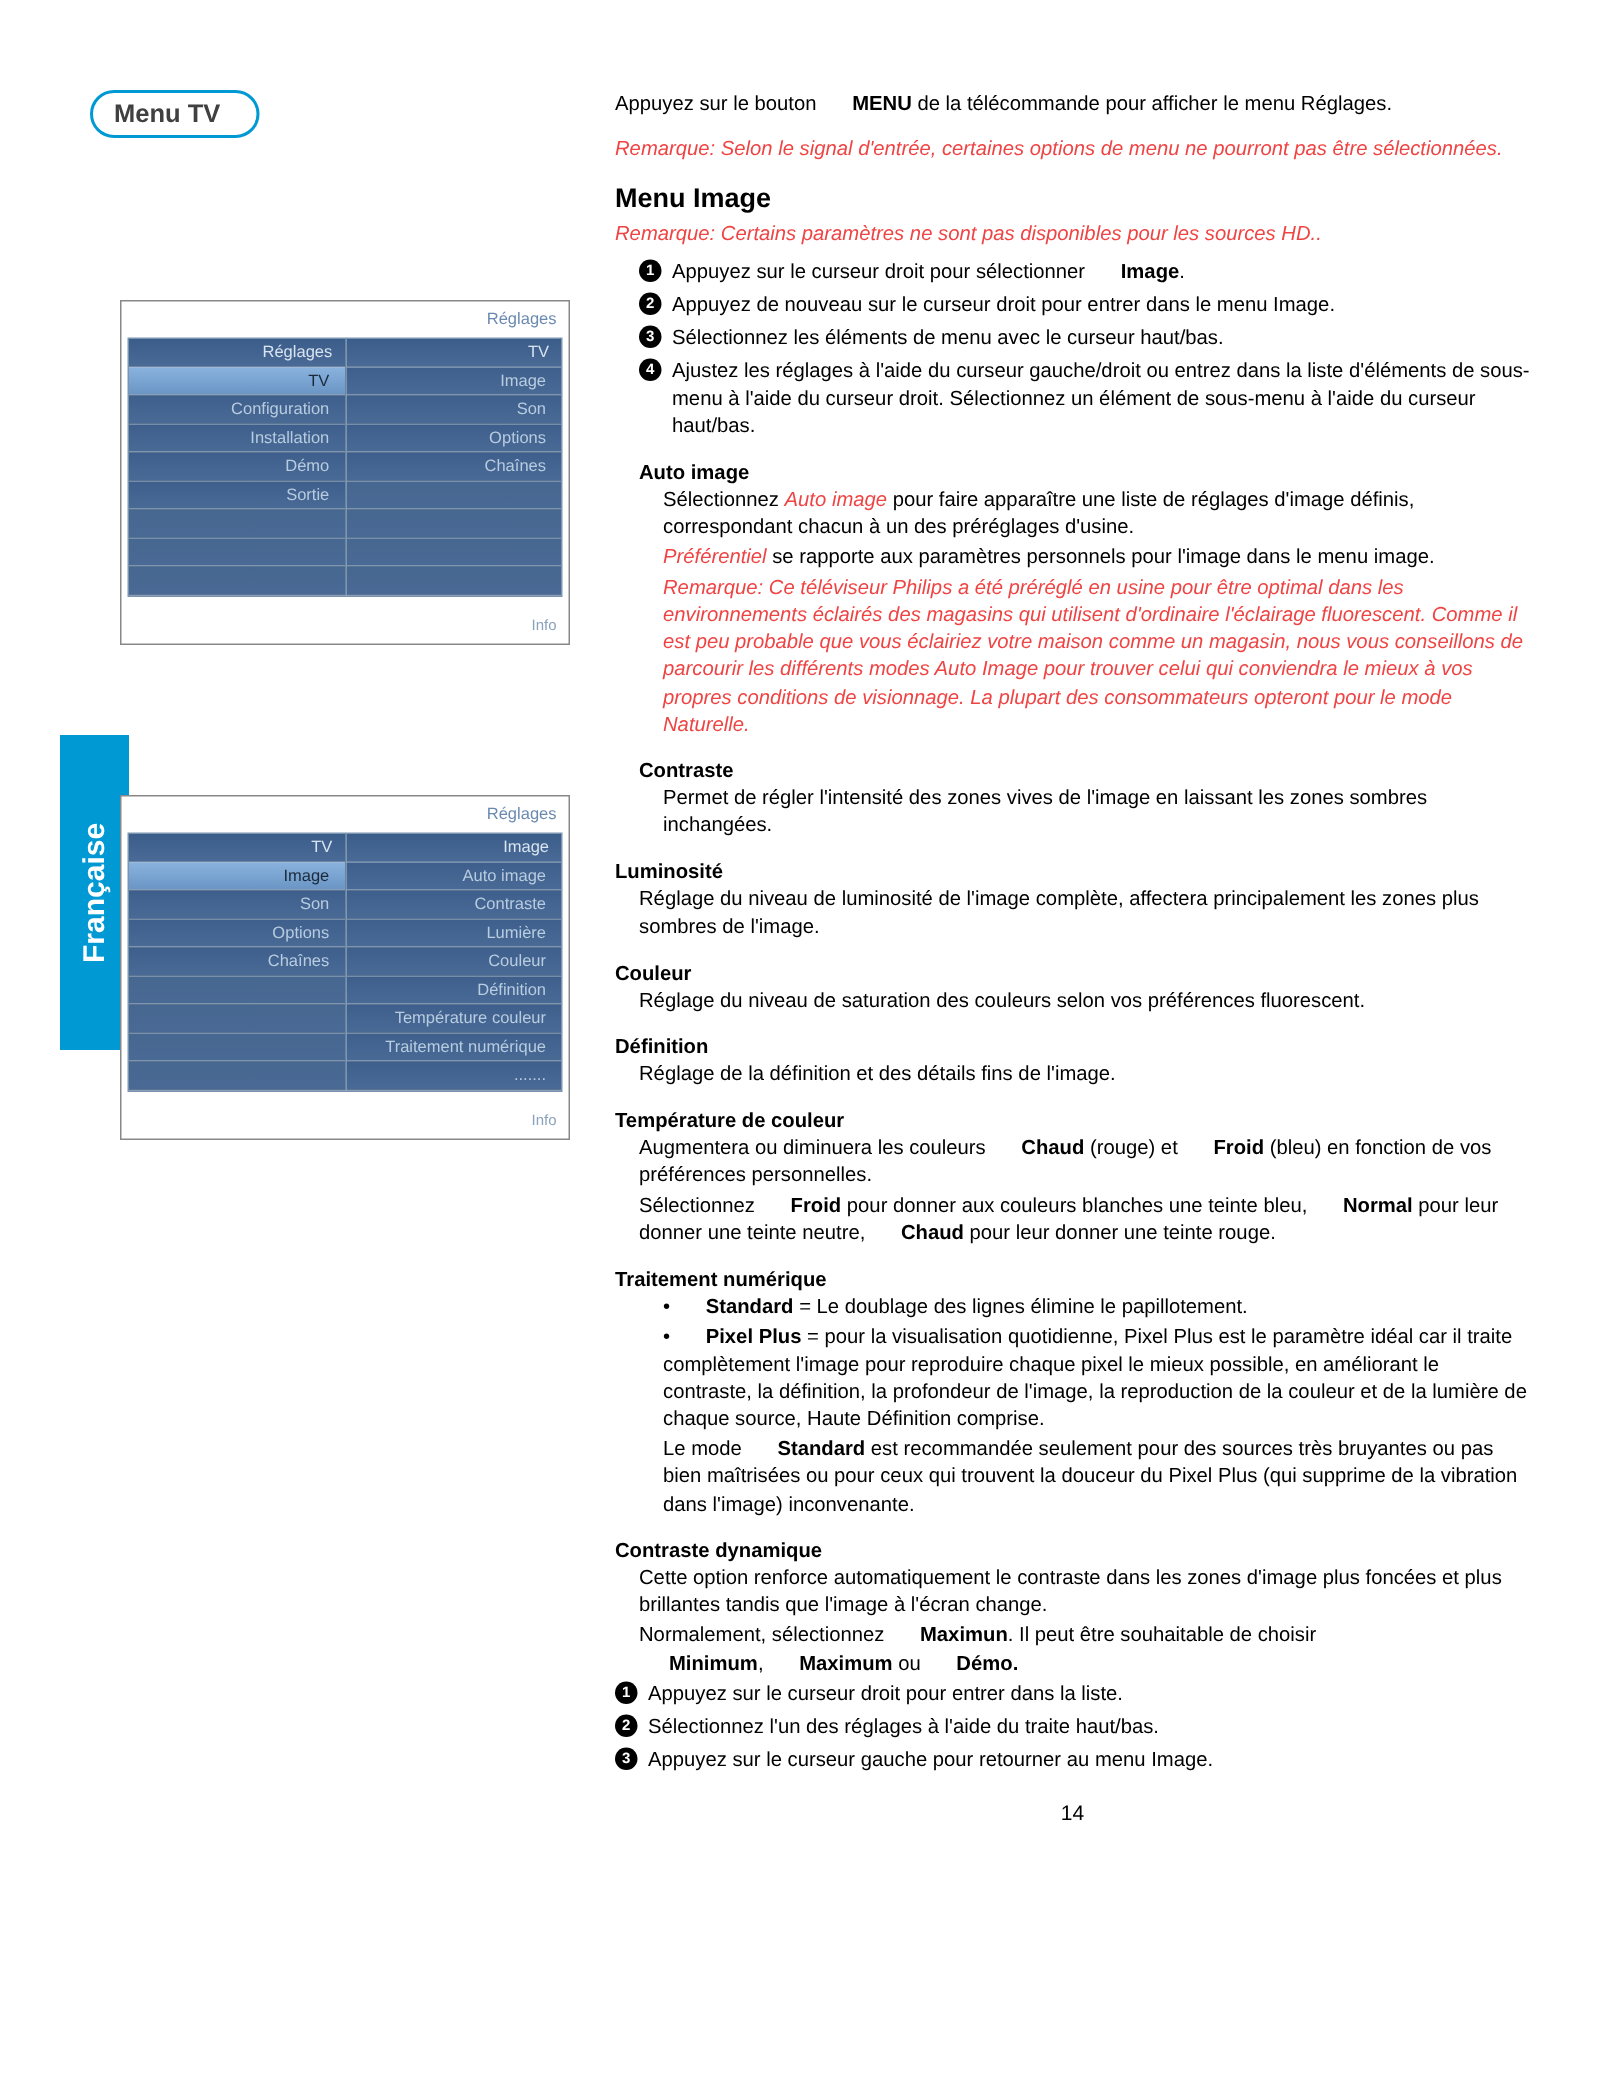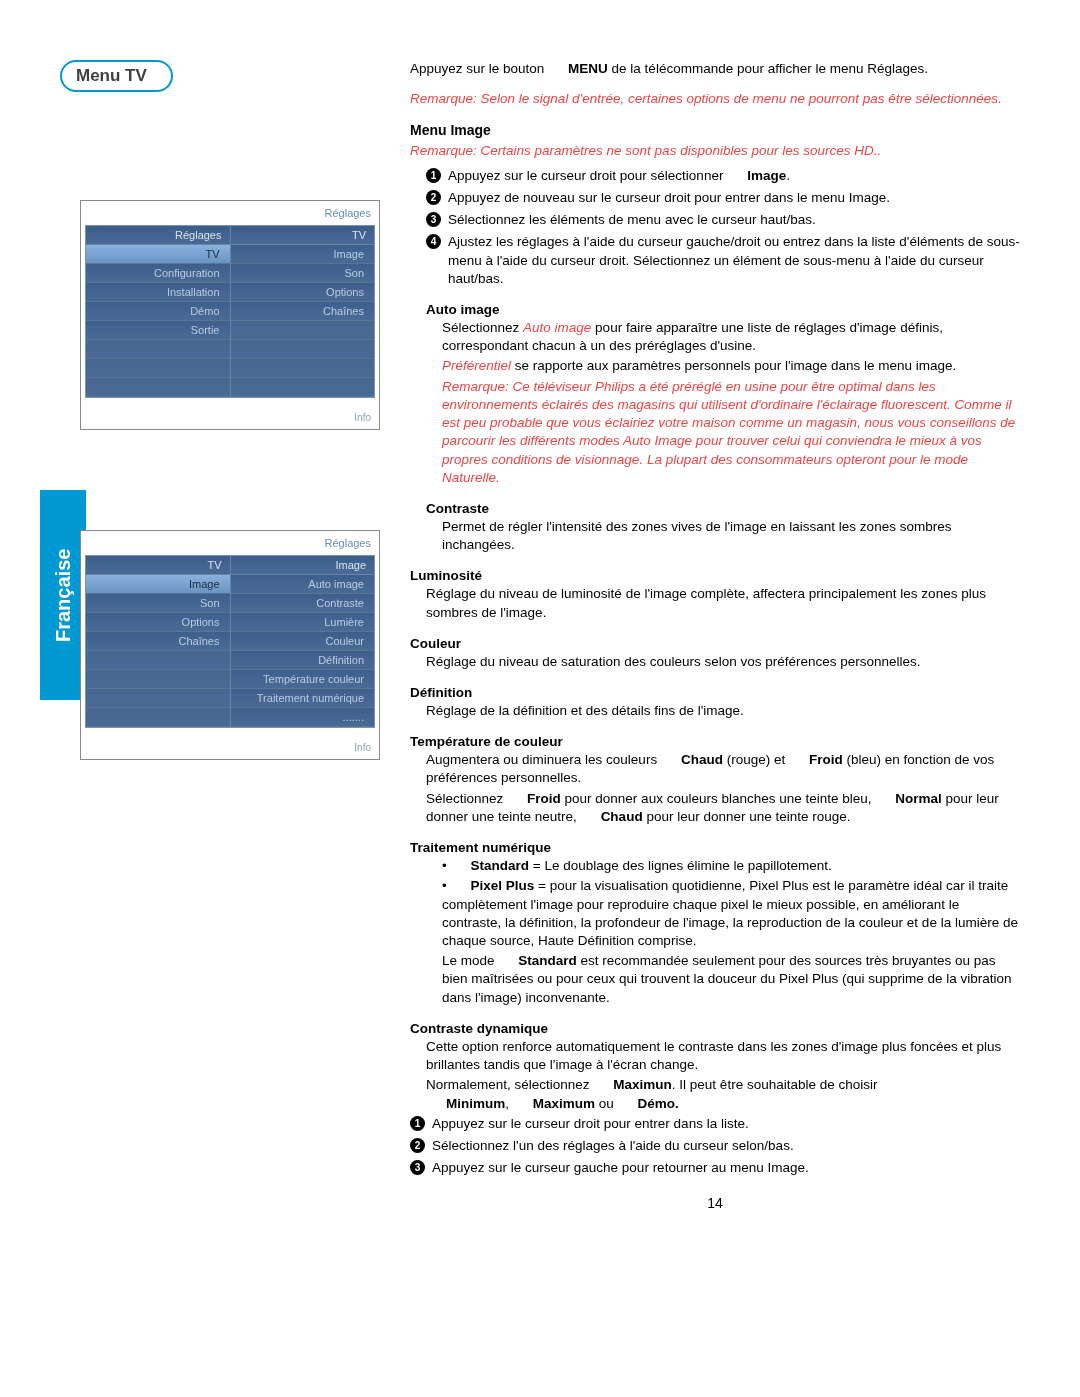--- a/index.html
+++ b/index.html
@@ -97,21 +97,21 @@
     color: #1a2a3a;
   }
   .ss-row.empty { background: linear-gradient(#46678f, #4a6a96); }
   .ss-info {
     color: #8aa2bc;
     font-size: 10px;
     padding: 14px 4px 2px 4px;
   }
   .para { margin-bottom: 6px; line-height: 1.35; }
   .italic { font-style: italic; color: #ef4444; }
-  .h2 { font-weight: bold; font-size: 14px; margin: 14px 0 4px 0; }
+  .h2 { font-weight: bold; font-size: 18px; margin: 14px 0 4px 0; }
   .h3 { font-weight: bold; font-size: 13.5px; margin: 14px 0 2px 0; }
   .h3-indent { padding-left: 16px; }
   .num-list { list-style: none; padding-left: 16px; }
   .num-list li { position: relative; padding-left: 22px; margin-bottom: 4px; line-height: 1.35; }
   .num-list li .num {
     position: absolute; left: 0; top: 1px;
     width: 15px; height: 15px;
     background: #000; color: #fff;
     border-radius: 50%;
     font-size: 10px; font-weight: bold;
@@ -225,21 +225,21 @@
       <span>Remarque: Ce téléviseur Philips a été préréglé en usine pour être optimal dans les environnements éclairés des magasins qui utilisent d'ordinaire l'éclairage fluorescent. Comme il est peu probable que vous éclairiez votre maison comme un magasin, nous vous conseillons de parcourir  les différents modes Auto Image pour trouver celui qui conviendra le mieux à vos propres conditions de visionnage. La plupart des consommateurs opteront pour le mode </span><span>Naturelle</span><span>.</span>
     </p>
 
     <h3 class="h3 h3-indent">Contraste</h3>
     <p class="body-indent">Permet de régler l'intensité des zones vives de l'image en laissant les zones sombres inchangées.</p>
 
     <h3 class="h3">Luminosité</h3>
     <p class="body-indent2">Réglage du niveau de luminosité de l'image complète, affectera principalement les zones plus sombres de l'image.</p>
 
     <h3 class="h3">Couleur</h3>
-    <p class="body-indent2">Réglage du niveau de saturation des couleurs selon vos préférences personnelles.</p>
+    <p class="body-indent2">Réglage du niveau de saturation des couleurs selon vos préférences fluorescent.</p>
 
     <h3 class="h3">Définition</h3>
     <p class="body-indent2">Réglage de la définition et des détails fins de l'image.</p>
 
     <h3 class="h3">Température de couleur</h3>
     <p class="body-indent2">
       <span>Augmentera ou diminuera les couleurs </span><span class="b">Chaud</span><span> (rouge) et </span><span class="b">Froid</span><span> (bleu) en fonction de vos préférences personnelles.</span>
     </p>
     <p class="body-indent2">
       <span>Sélectionnez </span><span class="b">Froid</span><span> pour donner aux couleurs blanches une teinte bleu, </span><span class="b">Normal</span><span> pour leur donner une teinte neutre, </span><span class="b">Chaud</span><span> pour leur donner une teinte rouge.</span>
@@ -255,19 +255,19 @@
     </p>
 
     <h3 class="h3">Contraste dynamique</h3>
     <p class="body-indent2">Cette option renforce automatiquement le contraste dans les zones d'image plus foncées et plus brillantes tandis que l'image à l'écran change.</p>
     <p class="body-indent2">
       <span>Normalement, sélectionnez </span><span class="b">Maximun</span><span>. Il peut être souhaitable de choisir </span><br>
       <span class="b">Minimum</span><span>, </span><span class="b">Maximum</span><span> ou </span><span class="b">Démo.</span>
     </p>
     <ul class="num-list" style="padding-left:0">
       <li><span class="num">1</span><span>Appuyez sur le curseur droit pour entrer dans la liste.</span></li>
-      <li><span class="num">2</span><span>Sélectionnez l'un des réglages à l'aide du curseur selon/bas.</span></li>
+      <li><span class="num">2</span><span>Sélectionnez l'un des réglages à l'aide du traite haut/bas.</span></li>
       <li><span class="num">3</span><span>Appuyez sur le curseur gauche pour retourner au menu Image.</span></li>
     </ul>
 
     <p class="page-num">14</p>
   </div>
 </div>
 
 </body></html>

